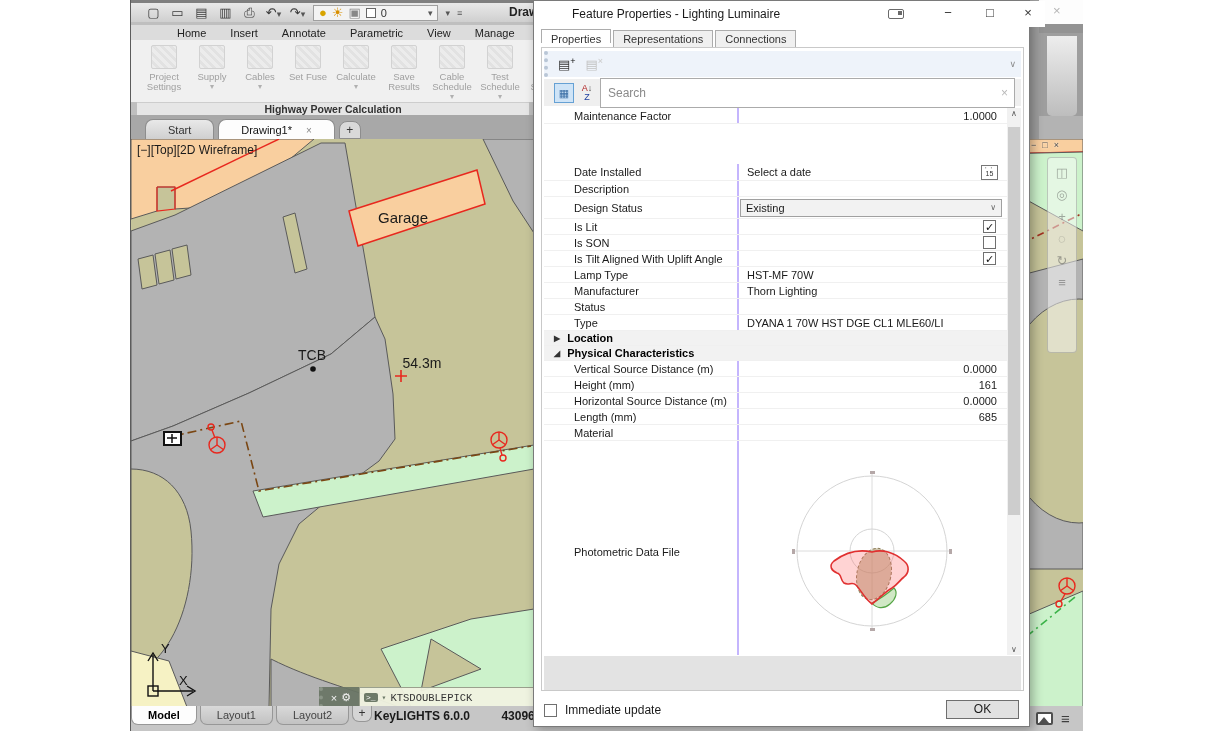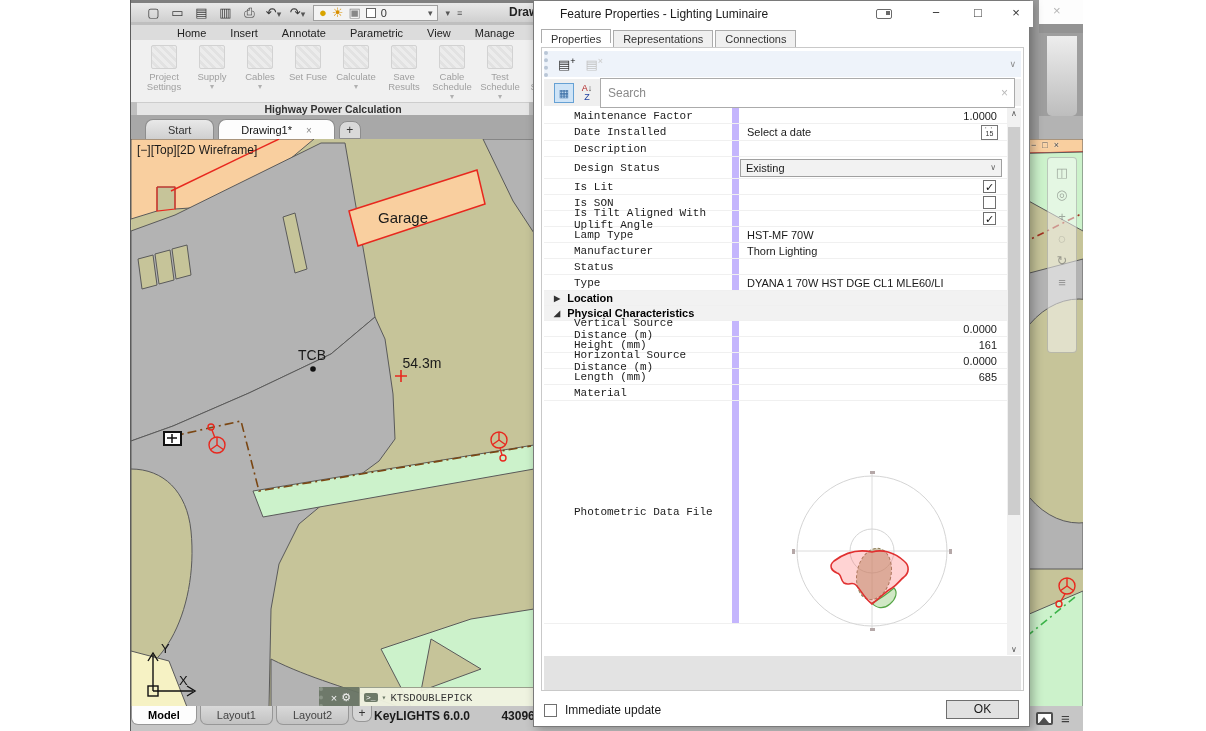--- a/index.html
+++ b/index.html
@@ -90,21 +90,21 @@
             background:rgba(252,252,252,.5); border:1px solid rgba(110,110,110,.35); border-radius:4px;
             display:flex; flex-direction:column; align-items:center; gap:9px; padding-top:8px; }
   .nav-ic { color:rgba(70,70,70,.45); font-size:13px; line-height:13px; }
 
   
   svg text { font-family:"Liberation Sans", sans-serif; }
 
   
   #dlg { position:absolute; left:533px; top:0; width:497px; height:727px; background:#fff;
          border:1px solid #7a7a7a; box-shadow:3px 3px 10px rgba(0,0,0,.3); z-index:10; font-size:11px; }
-  #dlg-titlebar { position:absolute; left:4px; top:0; width:100%; height:26px; background:#fff; }
+  #dlg-titlebar { position:absolute; left:16px; top:0; width:100%; height:26px; background:#fff; }
   #dlg-title { position:absolute; left:22px; top:6px; font-size:12px; color:#1a1a1a; }
   #dlg-snap { position:absolute; left:338px; top:8px; width:16px; height:10px; border:1.5px solid #6a6a6a;
               border-radius:2px; }
   #dlg-snap:after { content:""; position:absolute; right:1px; top:1px; width:4px; height:4px; background:#6a6a6a; }
   .dlg-winbtn { position:absolute; top:3px; width:20px; height:18px; text-align:center; line-height:18px;
                 font-size:13px; color:#333; }
   #dlg-tabs { position:absolute; left:7px; top:29px; height:18px; display:flex; }
   .dtab { padding:2px 9px 0 9px; border:1px solid #acacac; border-bottom:none; background:#f0f0f0;
           color:#333; font-size:11px; margin-right:2px; height:18px; }
   .dtab.active { background:#fff; height:14px; margin-top:-1px; padding-top:3px; }
@@ -123,22 +123,22 @@
   #sort-btn { width:20px; height:20px; color:#444; font-size:9px; text-align:center; line-height:9px;
               padding-top:1px; }
   #sort-btn .a { color:#b02020; } #sort-btn .z { color:#2040a0; }
   #search-box { width:415px; height:30px; background:#fff; border:1px solid #ababab; position:relative;
                 display:flex; align-items:center; padding-left:7px; }
   #search-ph { color:#8a8a8a; font-size:12px; }
   #search-x { position:absolute; right:6px; color:#b9b9b9; font-size:12px; }
 
   #grid { position:absolute; left:2px; top:60px; width:477px; height:547px; background:#fff; overflow:hidden; }
   .grow { position:relative; display:flex; border-bottom:1px solid #f0f0f0; align-items:center; }
-  .gl { width:195px; padding-left:30px; color:#1a1a1a; border-right:7px solid #c4b5fd;
-        align-self:stretch; display:flex; align-items:center;font-family:Liberation Mono, monospace; }
+  .gl { width:195px; padding-left:30px; color:#1a1a1a; border-right:2px solid #c4b5fd;
+        align-self:stretch; display:flex; align-items:center; }
   .gv { width:265px; position:relative; align-self:stretch; display:flex; align-items:center; }
   .vtext { padding-left:8px; color:#1a1a1a; }
   .vnum { width:100%; text-align:right; padding-right:7px; color:#1a1a1a; }
   .cbox { position:absolute; right:8px; width:13px; height:13px; border:1px solid #707070; background:#fff;
           text-align:center; line-height:12px; font-size:11px; color:#111; }
   .combo { margin-left:1px; width:262px; height:18px; background:#f2f2f2; border:1px solid #a0a0a0;
            display:flex; align-items:center; padding-left:5px; position:relative; color:#1a1a1a; }
   .combo .carrow { position:absolute; right:5px; color:#666; font-size:8px; }
   .cal { position:absolute; right:6px; width:17px; height:15px; border:1px solid #777; background:#fff;
          font-size:7px; text-align:center; color:#333; line-height:16px; }
@@ -423,21 +423,21 @@
     </div>
 
     <div id="grid">
 
     <div class="grow" style="height:16px;">
           <div class="gl">Maintenance Factor</div>
           <div class="gv">
             <span class="vnum">1.0000</span>
           </div>
         </div>
-        <div class="grow" style="height:17px;">
+        <div class="grow" style="height:17px;margin-top:40px;">
           <div class="gl">Date Installed</div>
           <div class="gv">
             <span class="vtext">Select a date</span>
             <span class="cal">15</span>
           </div>
         </div>
         <div class="grow" style="height:16px;">
           <div class="gl">Description</div>
           <div class="gv">
             <span class="vtext"></span>

